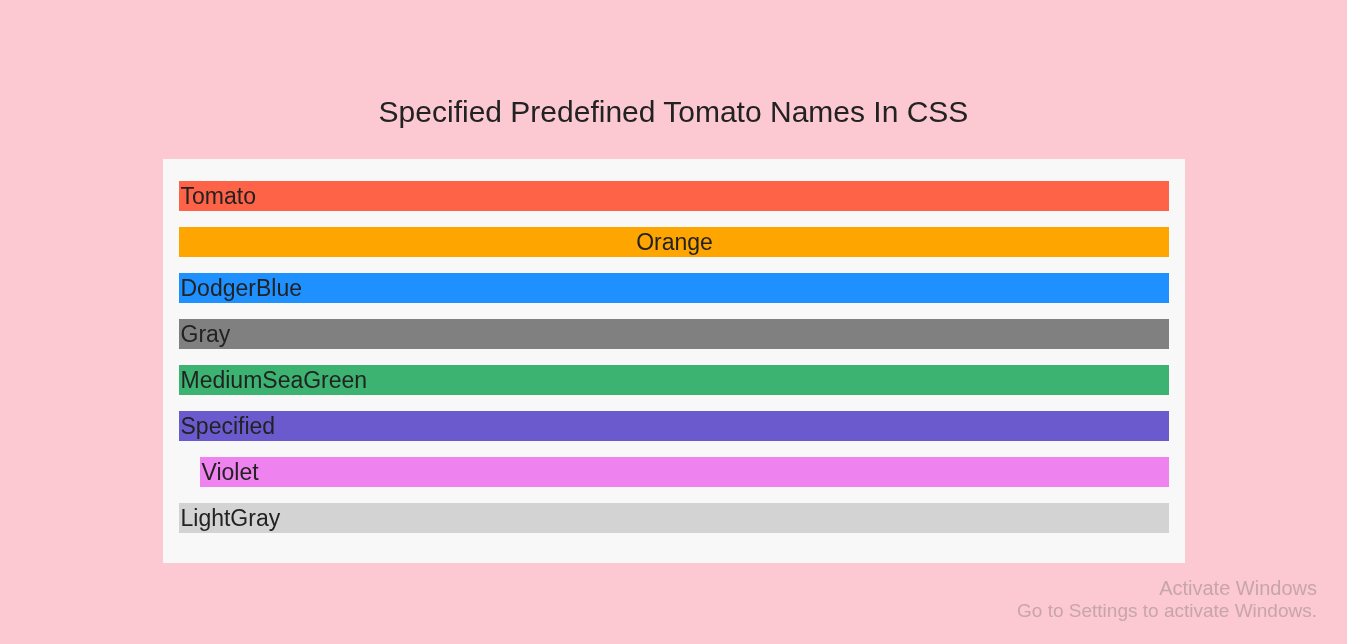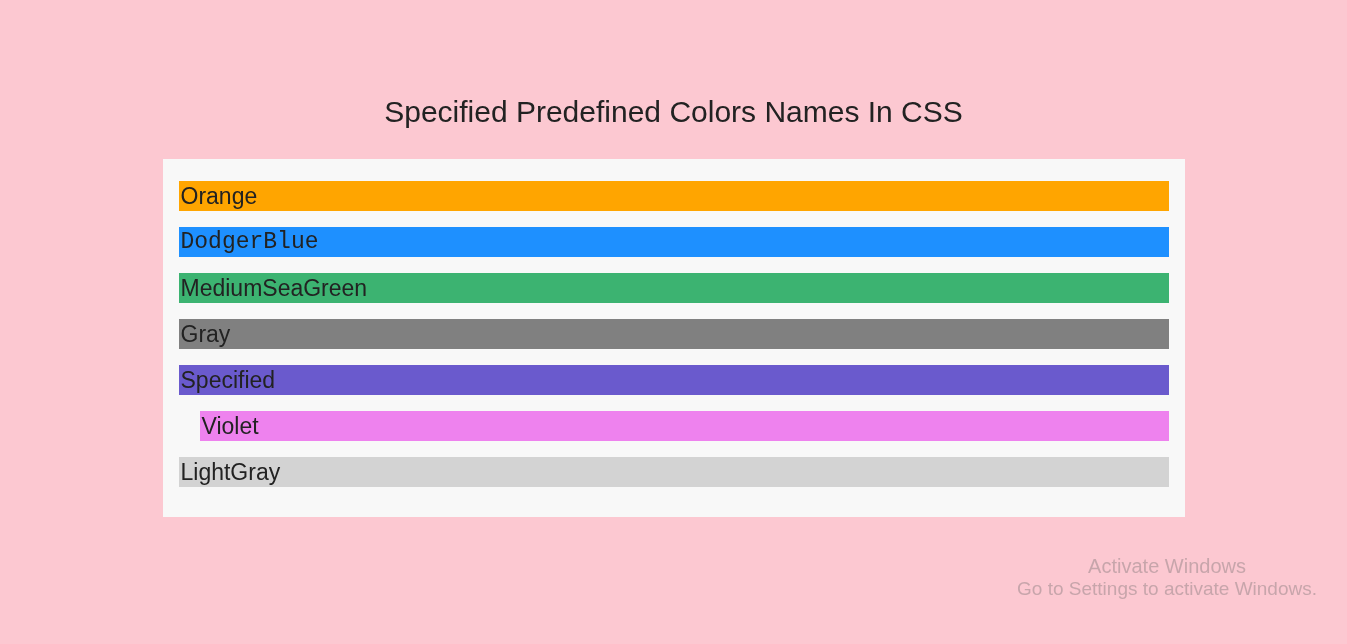--- a/index.html
+++ b/index.html
@@ -36,43 +36,44 @@
       color: #222;
       padding-left: 2px;
       margin-bottom: 16px;
     }
     .color-bar:last-child {
       margin-bottom: 8px;
     }
     .watermark {
       position: absolute;
       right: 30px;
-      bottom: 44px;
-      text-align: center;
+      bottom: 22px;
+      text-align: right;
       color: rgba(100,100,100,0.35);
       font-family: "Segoe UI", Arial, sans-serif;
     }
     .watermark .line1 {
       font-size: 20px;
       font-weight: 400;
     }
     .watermark .line2 {
       font-size: 19px;
     }
   </style>
 </head>
 <body>
 
-<h1 class="title">Specified Predefined Colors Names In CSS</h1>
+<h1 class="title">Specified Predefined Tomato Names In CSS</h1>
 
 <div class="container">
-  <div class="color-bar" style="background-color:Orange;">Orange</div>
-  <div class="color-bar" style="background-color:DodgerBlue;font-family:Liberation Mono, monospace;">DodgerBlue</div>
+  <div class="color-bar" style="background-color:Tomato;">Tomato</div>
+  <div class="color-bar" style="background-color:Orange;text-align:center;">Orange</div>
+  <div class="color-bar" style="background-color:DodgerBlue;">DodgerBlue</div>
+  <div class="color-bar" style="background-color:Gray;">Gray</div>
   <div class="color-bar" style="background-color:MediumSeaGreen;">MediumSeaGreen</div>
-  <div class="color-bar" style="background-color:Gray;">Gray</div>
   <div class="color-bar" style="background-color:SlateBlue;">Specified</div>
   <div class="color-bar" style="background-color:Violet;margin-left:21px;">Violet</div>
   <div class="color-bar" style="background-color:LightGray;">LightGray</div>
 </div>
 
 <div class="watermark">
   <div class="line1">Activate Windows</div>
   <div class="line2">Go to Settings to activate Windows.</div>
 </div>
 

